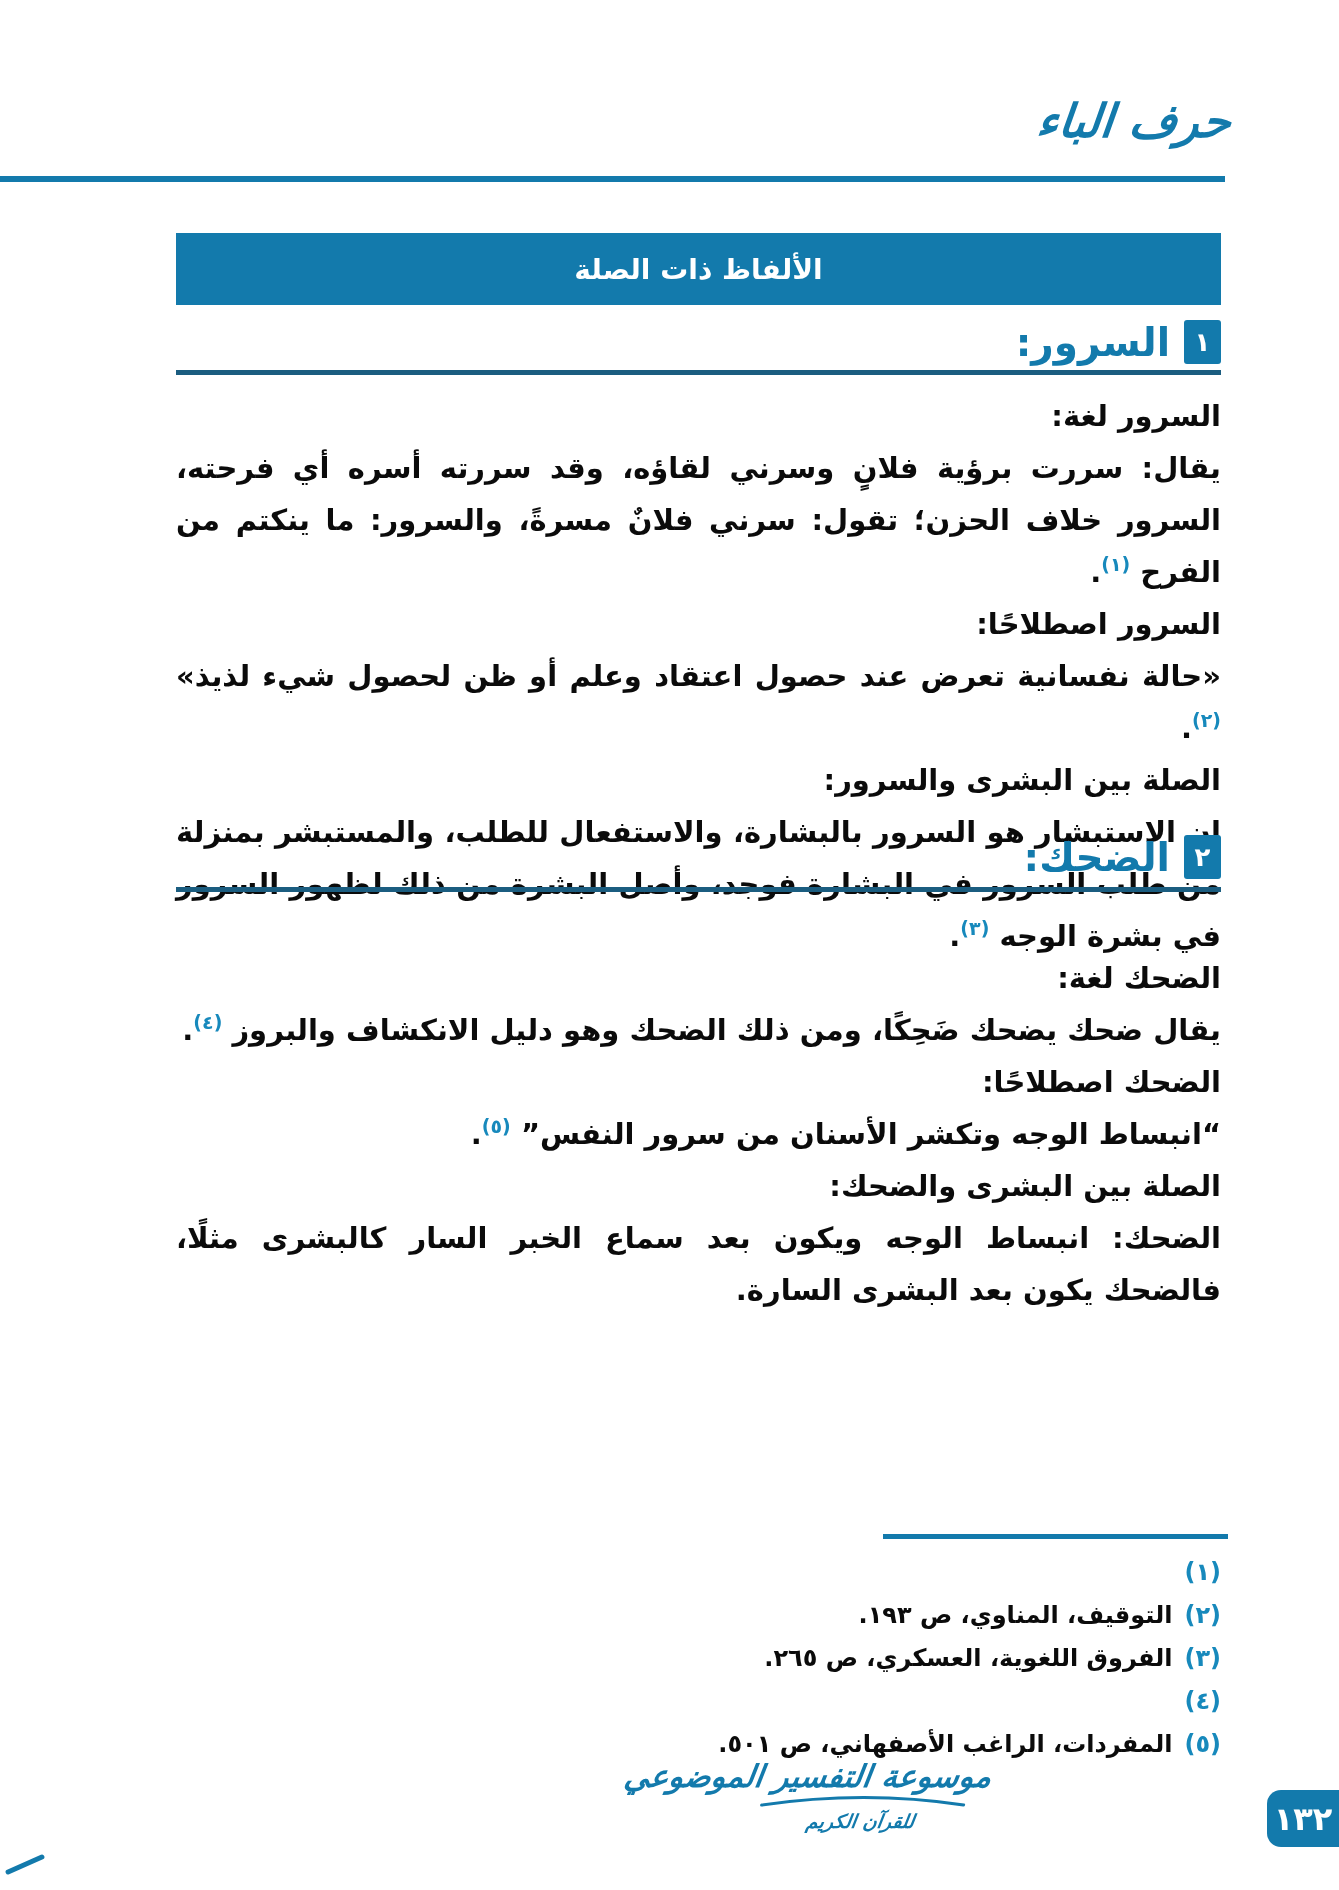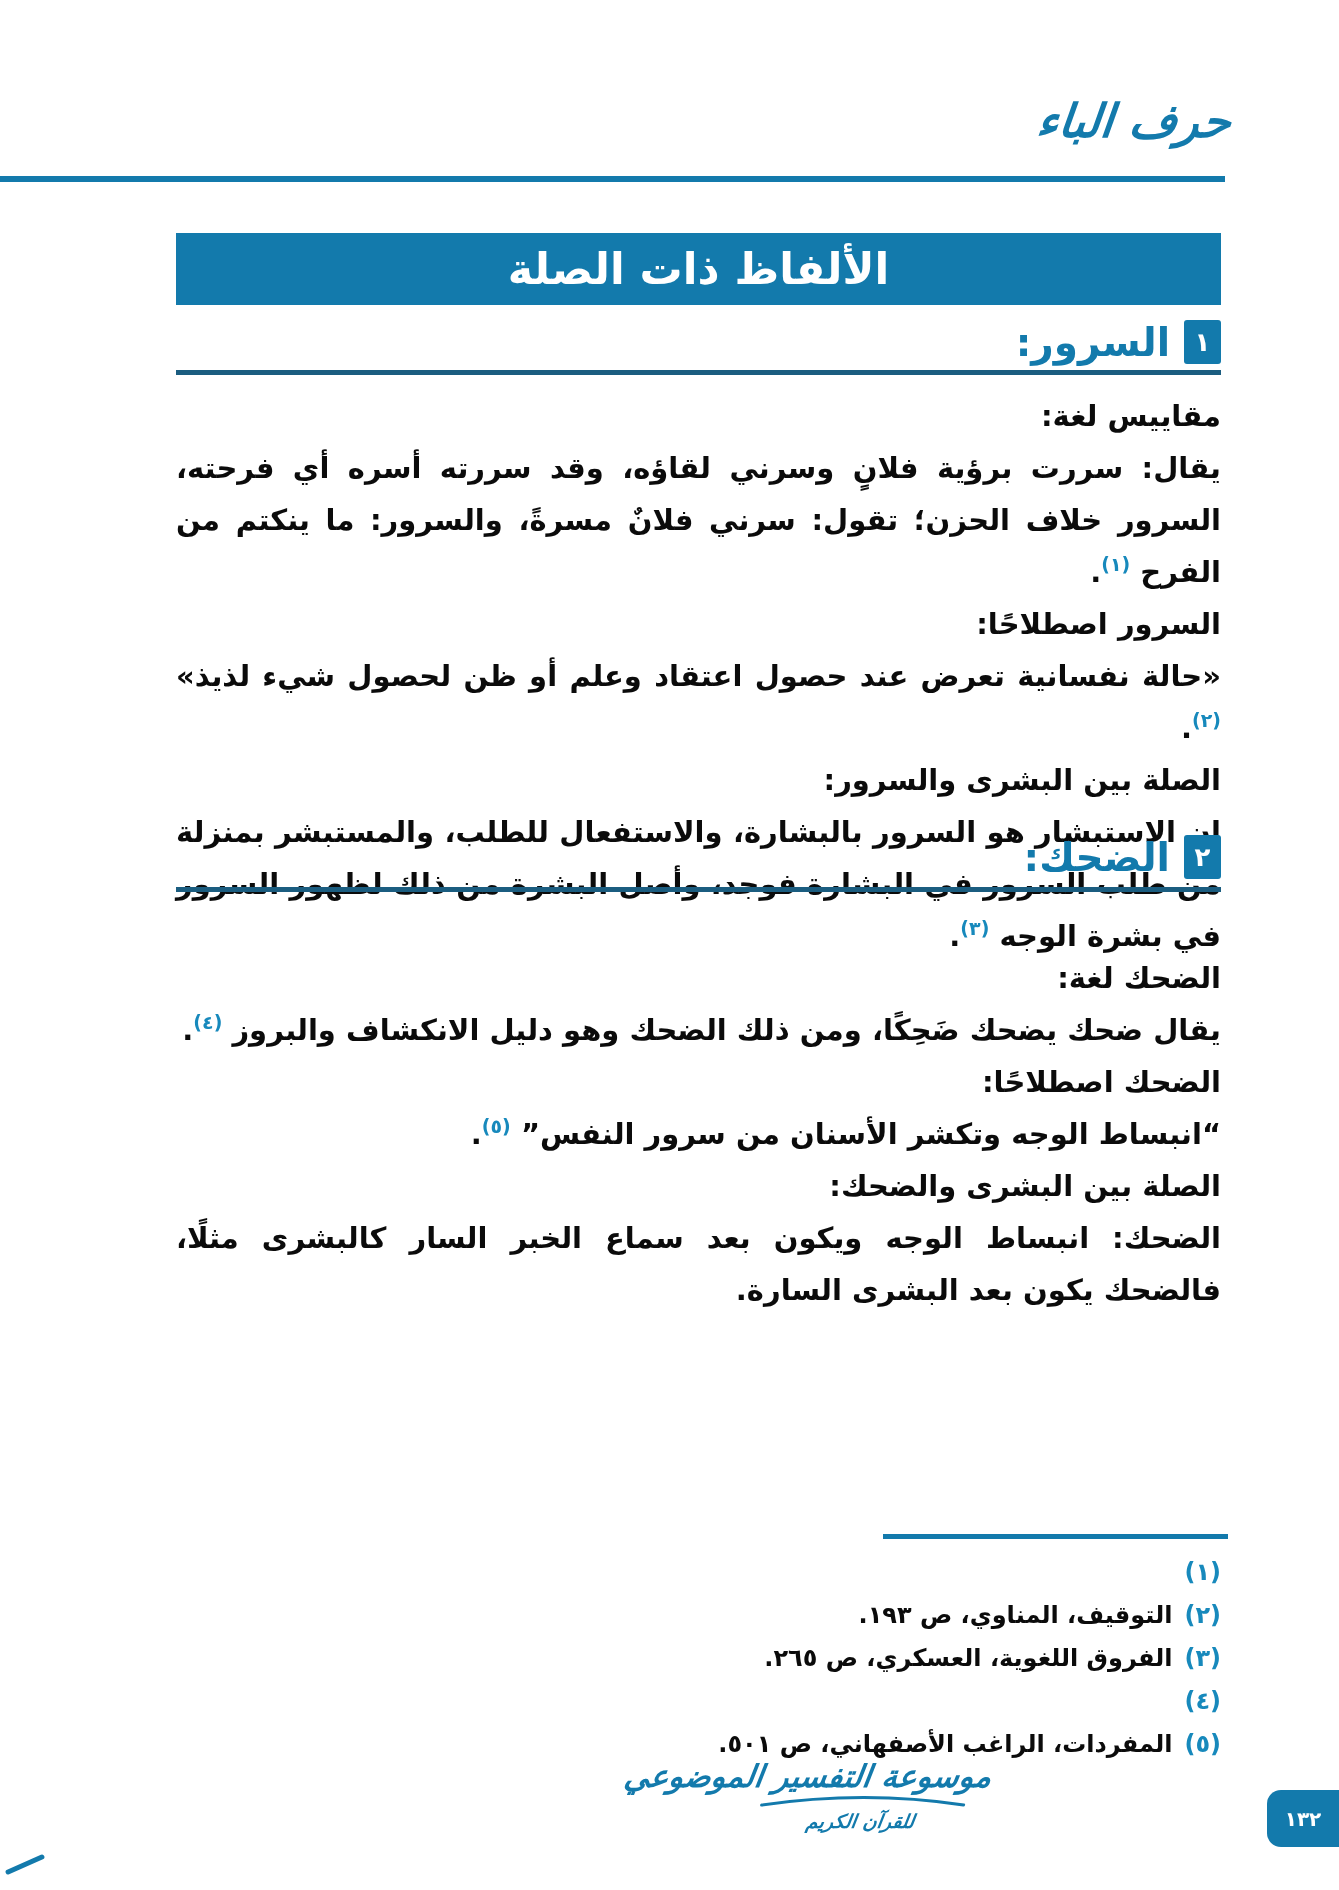--- a/index.html
+++ b/index.html
@@ -42,21 +42,21 @@
     top: 233px;
     width: 1045px;
     height: 72px;
     background: #137aac;
     display: flex;
     align-items: center;
     justify-content: center;
   }
   .title-bar span {
     color: #ffffff;
-    font-size: 43px;
+    font-size: 28px;
     font-weight: bold;
     text-align: right;
   }
   
   .sec-heading {
     position: absolute;
     left: 176px;
     width: 1045px;
     height: 48px;
     display: flex;
@@ -167,21 +167,21 @@
     right: 0;
     top: 1790px;
     width: 72px;
     height: 57px;
     background: #137aac;
     border-radius: 14px 0 0 14px;
     display: flex;
     align-items: center;
     justify-content: center;
     color: #ffffff;
-    font-size: 20px;
+    font-size: 32px;
     font-weight: bold;
   }
   .corner-flourish {
     position: absolute;
     left: 4px;
     top: 1862px;
     width: 42px;
     height: 5px;
     background: #137aac;
     transform: rotate(-24deg);
@@ -200,21 +200,21 @@
     <span>الألفاظ ذات الصلة</span>
   </div>
 
   <div class="sec-heading" style="top:318px;">
     <div class="numbox">١</div>
     <div class="sec-title">السرور:</div>
   </div>
   <div class="heading-rule" style="top:370px;"></div>
 
   <div class="body-col" style="top:390px;">
-    <p class="subhead">مقاييس لغة:</p>
+    <p class="subhead">السرور لغة:</p>
     <p><span>يقال: سررت برؤية فلانٍ وسرني لقاؤه، وقد سررته أسره أي فرحته، السرور خلاف الحزن؛ تقول: سرني فلانٌ مسرةً، والسرور: ما ينكتم من الفرح</span> <sup class="fn-marker">(١)</sup><span>.</span></p>
     <p class="subhead">السرور اصطلاحًا:</p>
     <p><span>«حالة نفسانية تعرض عند حصول اعتقاد وعلم أو ظن لحصول شيء لذيذ»</span> <sup class="fn-marker">(٢)</sup><span>.</span></p>
     <p class="subhead">الصلة بين البشرى والسرور:</p>
     <p><span>إن الاستبشار هو السرور بالبشارة، والاستفعال للطلب، والمستبشر بمنزلة من طلب السرور في البشارة فوجد، وأصل البشرة من ذلك لظهور السرور في بشرة الوجه</span> <sup class="fn-marker">(٣)</sup><span>.</span></p>
   </div>
 
   <div class="sec-heading" style="top:833px;">
     <div class="numbox">٢</div>
     <div class="sec-title">الضحك:</div>

